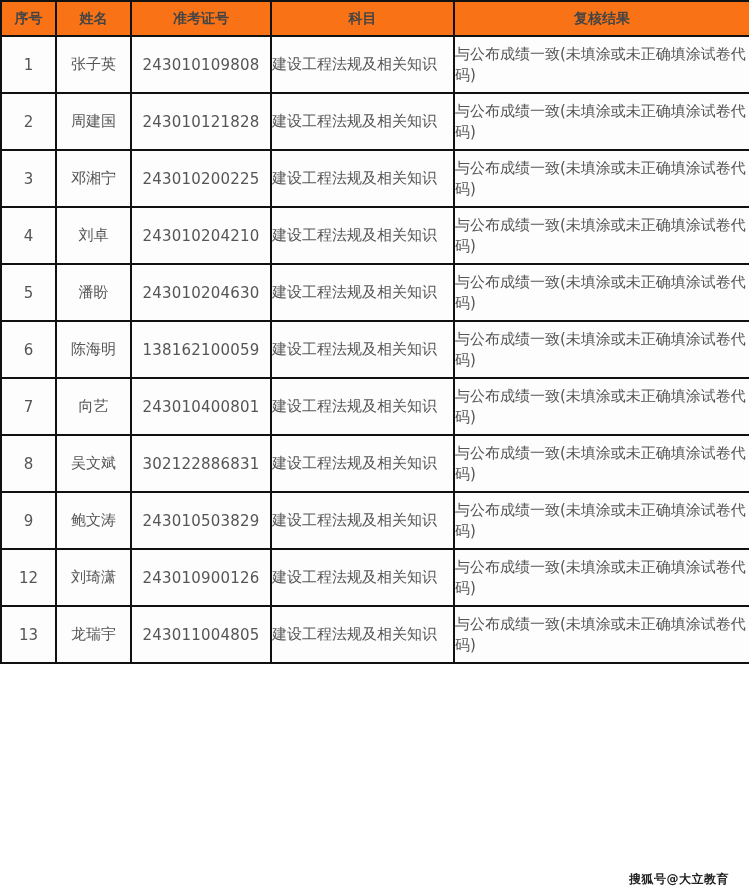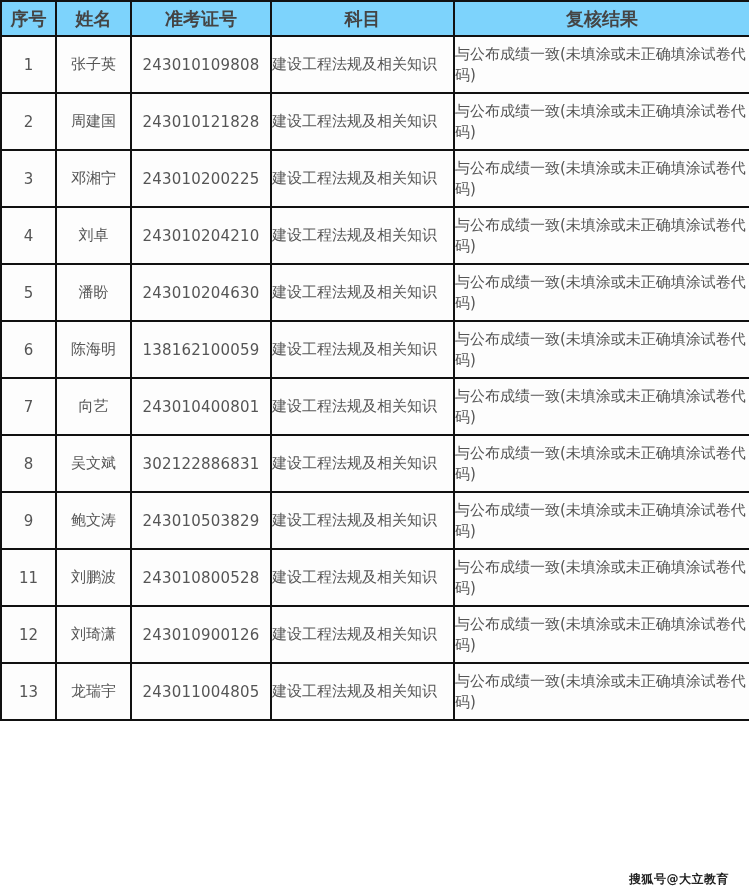--- a/index.html
+++ b/index.html
@@ -13,24 +13,24 @@
     table.grid th, table.grid td {
       border: 2px solid #111111;
       padding: 0;
       color: #555555;
       font-size: 15px;
     }
     table.grid th {
       height: 33px;
       font-weight: bold;
       color: #444444;
-      font-size: 18px;
+      font-size: 14px;
       text-align: center;
       vertical-align: middle;
-      background: #7dd3fc;
+      background: #f97316;
     }
     table.grid td {
       height: 55px;
       vertical-align: middle;
       background: #fdfdfd;
     }
     td.c-num, td.c-name, td.c-id { text-align: center; }
     td.c-id { letter-spacing: 0.2px; }
     td.c-subj, td.c-res {
       text-align: left;
@@ -124,27 +124,20 @@
         <td class="c-res">与公布成绩一致(未填涂或未正确填涂试卷代码)</td>
       </tr>
       <tr>
         <td class="c-num">9</td>
         <td class="c-name">鲍文涛</td>
         <td class="c-id">243010503829</td>
         <td class="c-subj">建设工程法规及相关知识</td>
         <td class="c-res">与公布成绩一致(未填涂或未正确填涂试卷代码)</td>
       </tr>
       <tr>
-        <td class="c-num">11</td>
-        <td class="c-name">刘鹏波</td>
-        <td class="c-id">243010800528</td>
-        <td class="c-subj">建设工程法规及相关知识</td>
-        <td class="c-res">与公布成绩一致(未填涂或未正确填涂试卷代码)</td>
-      </tr>
-      <tr>
         <td class="c-num">12</td>
         <td class="c-name">刘琦潇</td>
         <td class="c-id">243010900126</td>
         <td class="c-subj">建设工程法规及相关知识</td>
         <td class="c-res">与公布成绩一致(未填涂或未正确填涂试卷代码)</td>
       </tr>
       <tr>
         <td class="c-num">13</td>
         <td class="c-name">龙瑞宇</td>
         <td class="c-id">243011004805</td>

